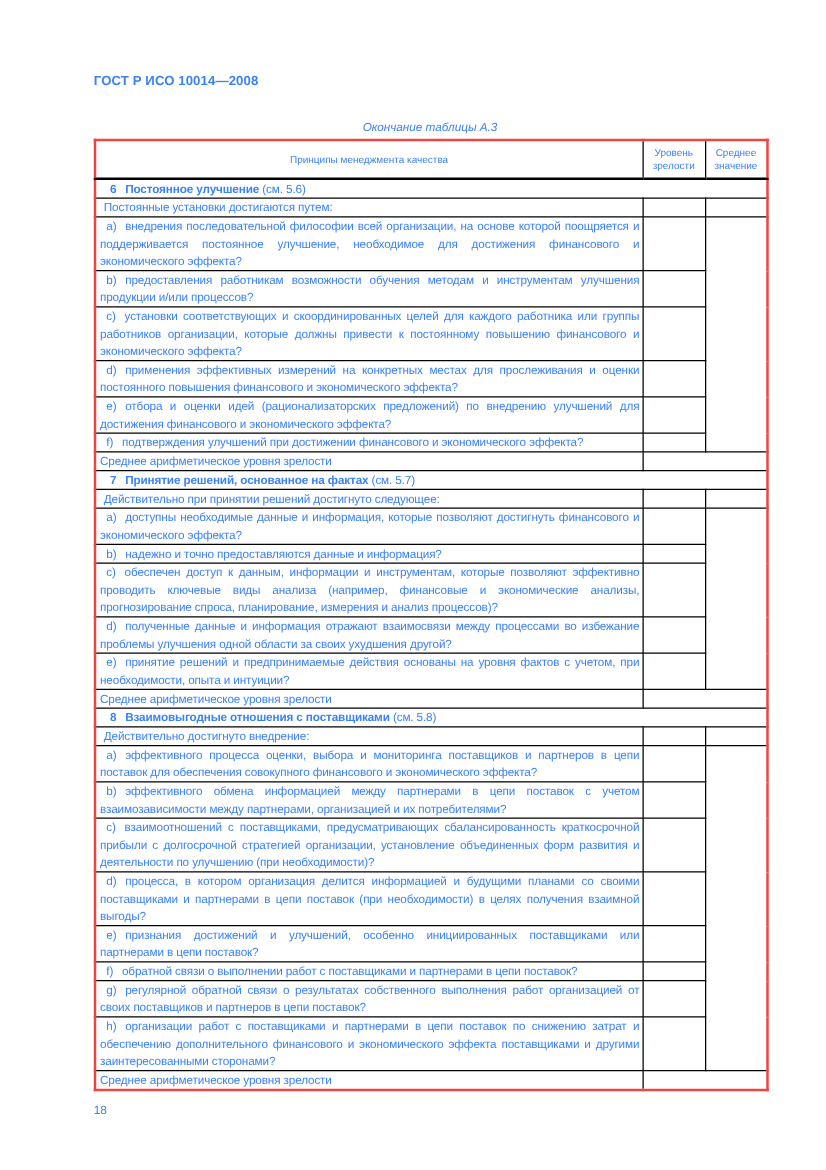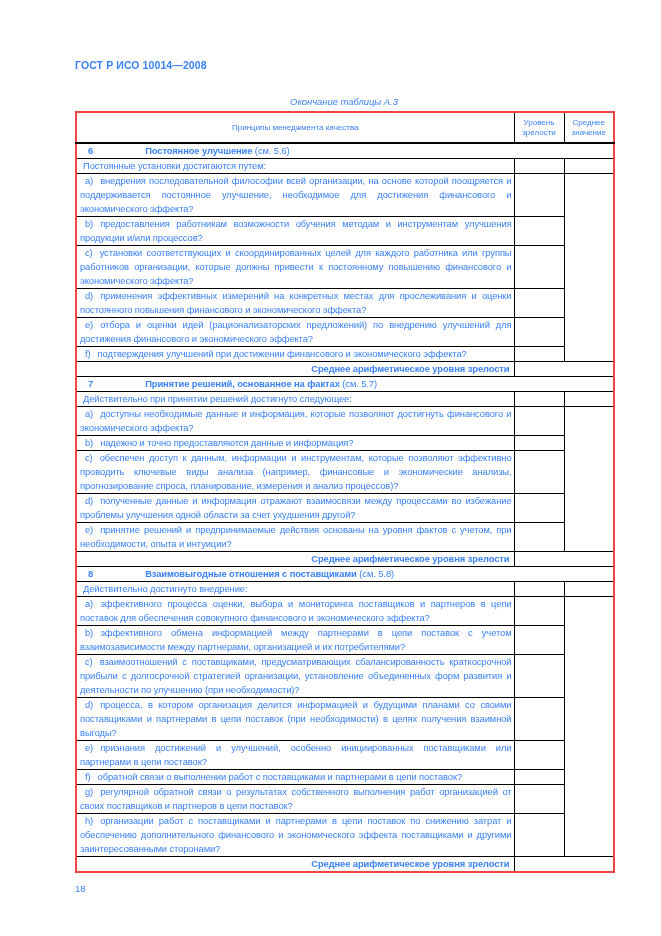--- a/index.html
+++ b/index.html
@@ -50,28 +50,27 @@
   }
   .qm-table td {
     vertical-align: top;
     font-size: 9.4px;
     line-height: 14px;
     letter-spacing: -0.1px;
     padding: 0 2px 0 3px;
   }
   td.q-cell { text-align: justify; }
   td.section-cell { text-indent: 8px; white-space: nowrap; overflow: hidden; }
-  .sec-bold { font-weight: bold; margin-left: 45px; }
+  .sec-bold { font-weight: bold; }
   .sec-num { font-weight: bold; margin-right: 7px; }
   td.intro-cell { text-indent: 3px; }
   td.item-cell { text-indent: 5px; }
   .item-letter { margin-right: 7px; }
   td.footer-cell {
-    text-align: right;
-    font-weight: bold;
+    font-weight: normal;
     padding-right: 4px;
   }
   td.val-cell { padding: 0; }
   .page-number {
     margin-top: 9px;
     font-size: 9.5px;
     line-height: 13px;
   }
 </style>
 </head>
@@ -147,21 +146,21 @@
         </tr>
         <tr>
           <td class="q-cell item-cell"><span class="item-letter">b)</span><span>надежно и точно предоставляются данные и информация?</span></td>
           <td class="val-cell"></td>
         </tr>
         <tr>
           <td class="q-cell item-cell"><span class="item-letter">c)</span><span>обеспечен доступ к данным, информации и инструментам, которые позволяют эффективно проводить ключевые виды анализа (например, финансовые и экономические анализы, прогнозирование спроса, планирование, измерения и анализ процессов)?</span></td>
           <td class="val-cell"></td>
         </tr>
         <tr>
-          <td class="q-cell item-cell"><span class="item-letter">d)</span><span>полученные данные и информация отражают взаимосвязи между процессами во избежание проблемы улучшения одной области за счет ухудшения другой?</span></td>
+          <td class="q-cell item-cell"><span class="item-letter">d)</span><span>полученные данные и информация отражают взаимосвязи между процессами во избежание проблемы улучшения одной области за своих ухудшения другой?</span></td>
           <td class="val-cell"></td>
         </tr>
         <tr>
           <td class="q-cell item-cell"><span class="item-letter">e)</span><span>принятие решений и предпринимаемые действия основаны на уровня фактов с учетом, при необходимости, опыта и интуиции?</span></td>
           <td class="val-cell"></td>
         </tr>
         <tr>
           <td class="footer-cell">Среднее арифметическое уровня зрелости</td>
           <td class="val-cell" colspan="2"></td>
         </tr>

